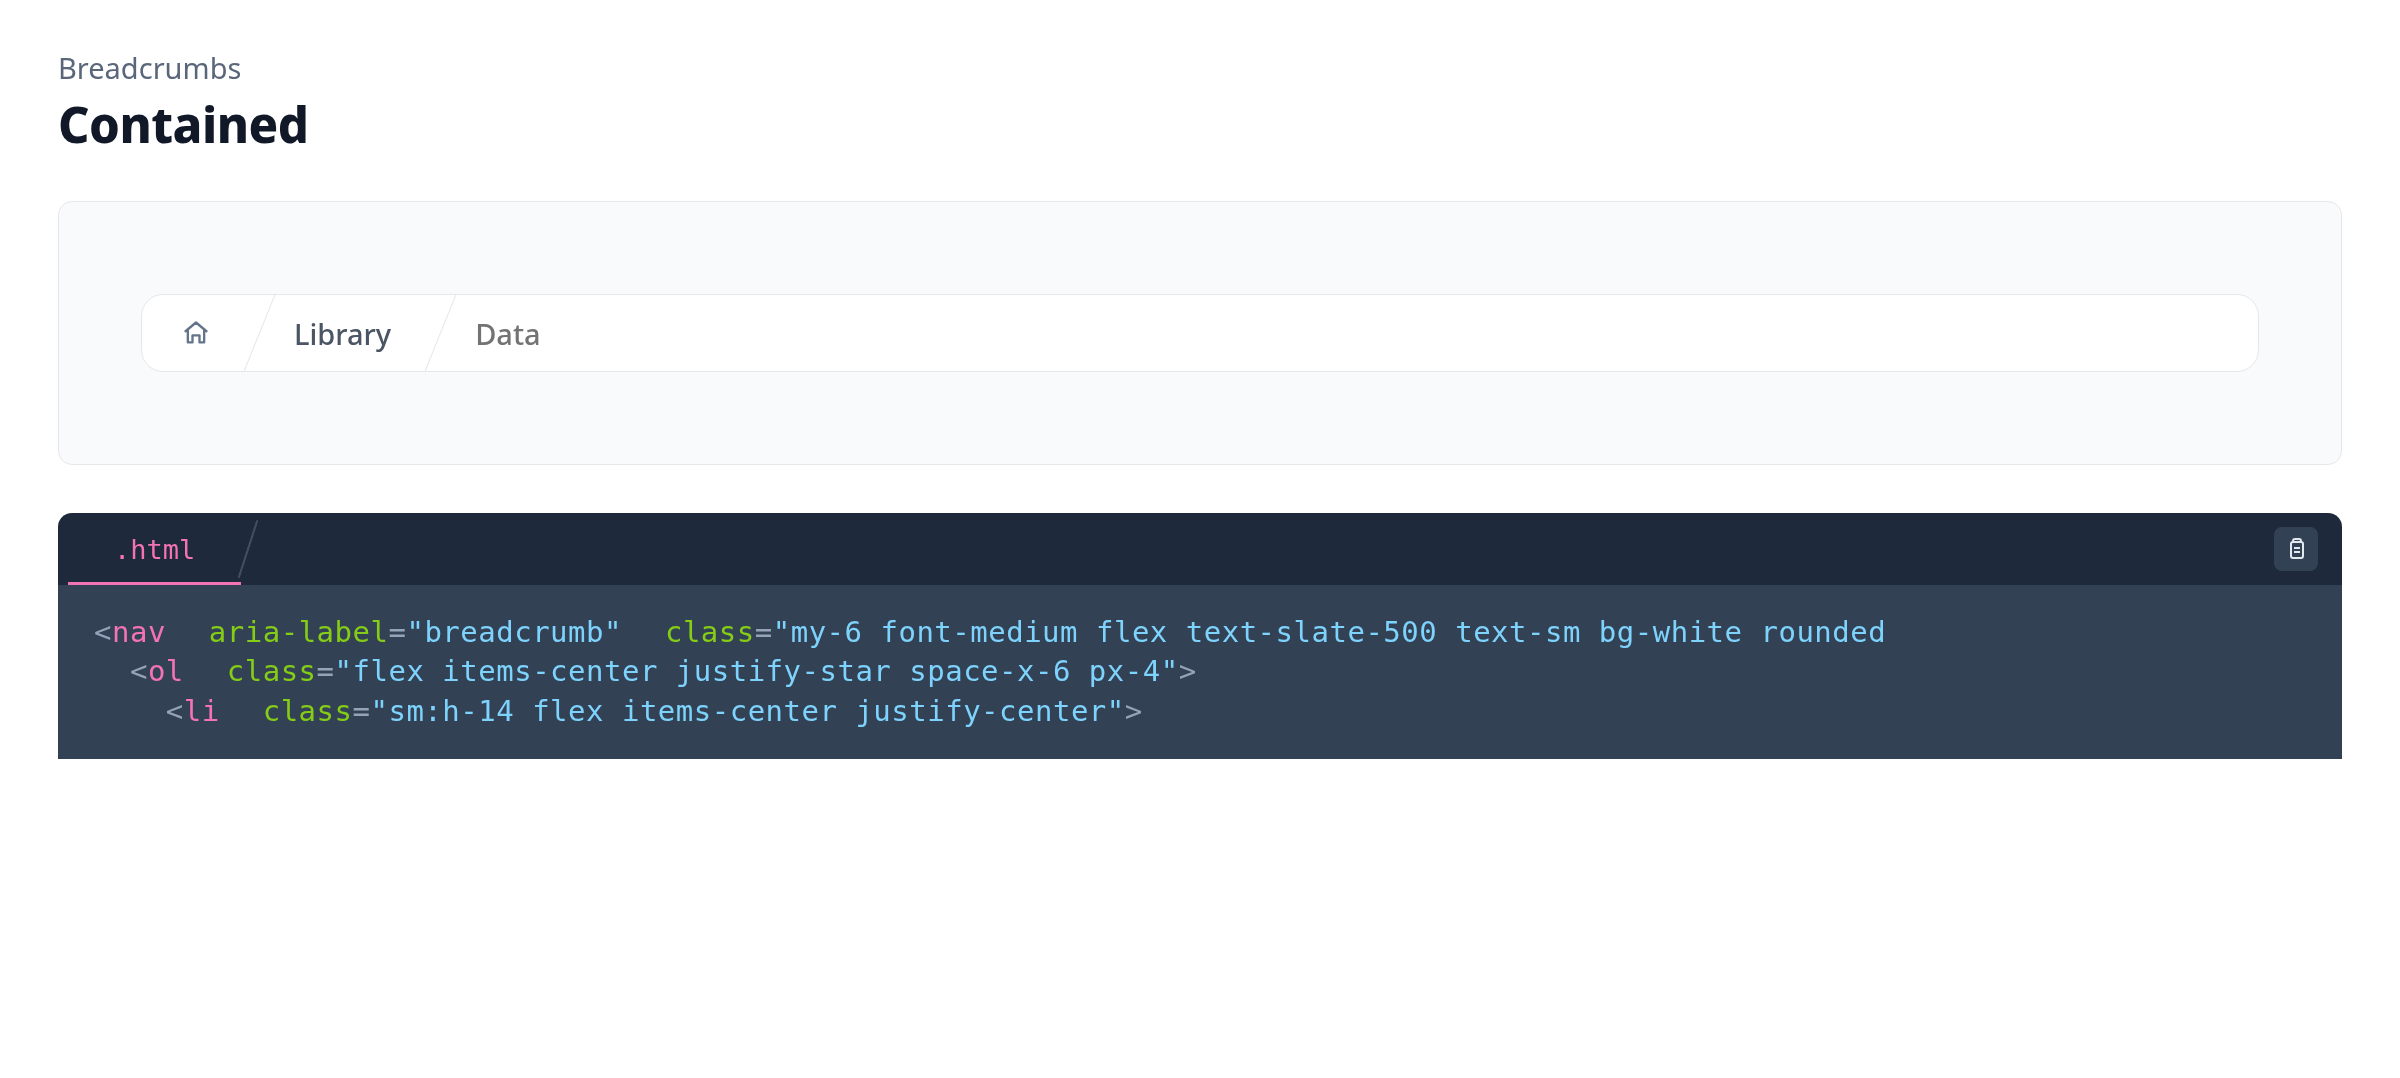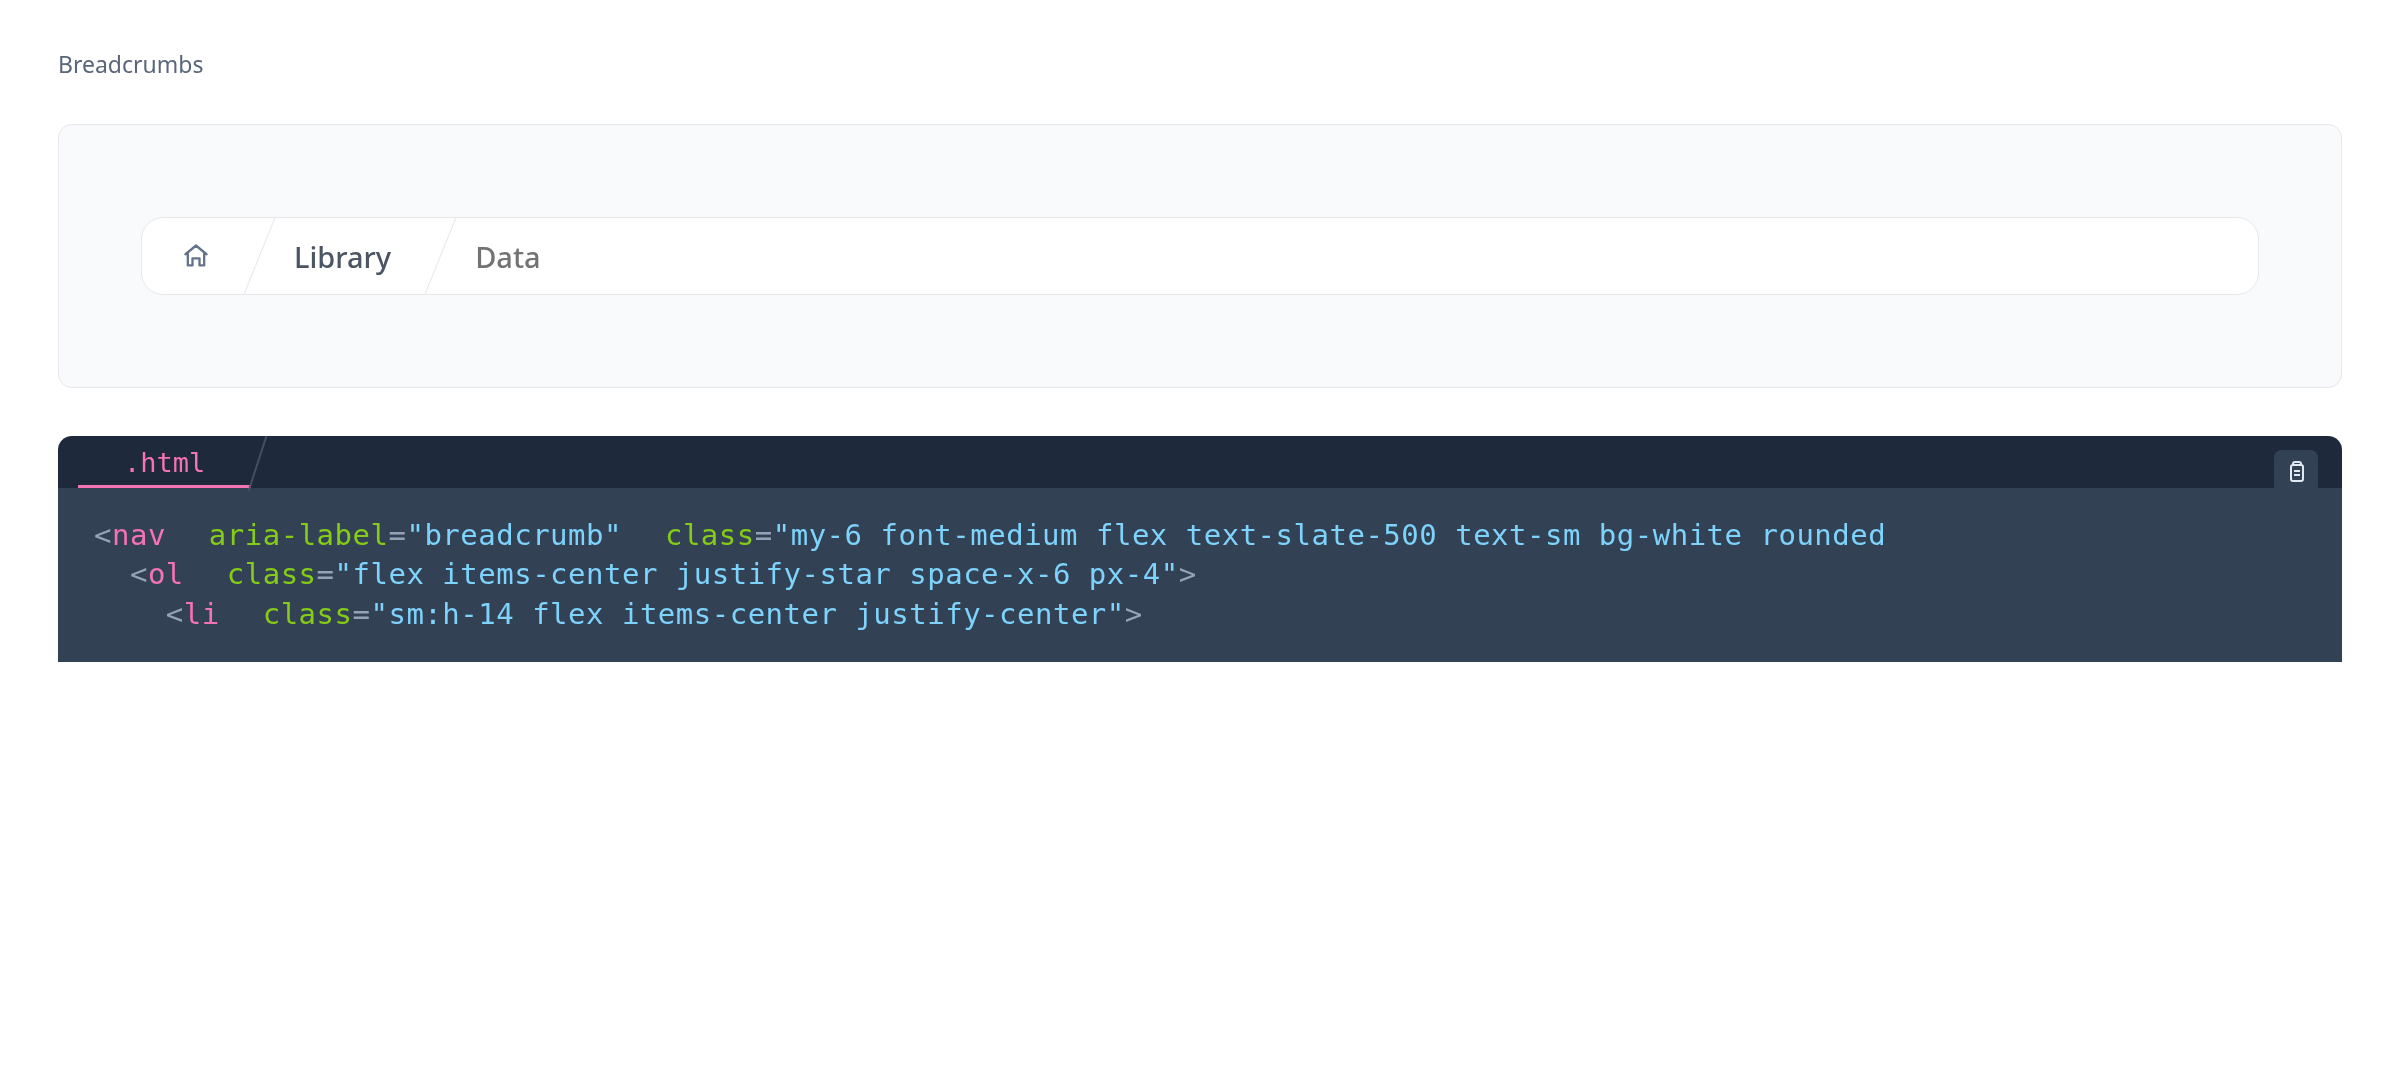--- a/index.html
+++ b/index.html
@@ -5,21 +5,21 @@
     * { margin: 0; padding: 0; box-sizing: border-box; }
     body {
       font-family: ui-sans-serif, system-ui, -apple-system, "Segoe UI", Roboto, "Helvetica Neue", Arial, sans-serif;
       background: #ffffff;
       padding: 48px 58px 0 58px;
       color: #0f172a;
       width: 2400px;
     }
     .header { margin-bottom: 44px; }
     .category {
-      font-size: 23px;
+      font-size: 29px;
       color: #5a667a;
       font-weight: 400;
       margin-bottom: 4px;
     }
     .title {
       font-size: 49px;
       font-weight: 800;
       color: #111827;
       letter-spacing: -0.5px;
     }
@@ -66,23 +66,23 @@
     .crumb-active { color: #737373; }
     .code-panel {
       background: #1e293b;
       border-radius: 14px 14px 0 0;
       overflow: hidden;
       position: relative;
     }
     .code-tabs {
       display: flex;
       align-items: center;
-      height: 52px;
+      height: 72px;
       position: relative;
-      padding-left: 14px;
+      padding-left: 4px;
     }
     .code-tab {
       font-family: ui-monospace, SFMono-Regular, Menlo, Monaco, Consolas, monospace;
       font-size: 27px;
       font-weight: 400;
       color: #cbd5e1;
       padding: 0 52px;
       height: 100%;
       display: flex;
       align-items: center;
@@ -133,20 +133,21 @@
     .tok-tag { color: #f472b6; }
     .tok-attr { color: #84cc16; margin-left: 25px; }
     .tok-eq { color: #94a3b8; }
     .tok-str { color: #7dd3fc; }
   </style>
 </head>
 <body>
 
 <div class="header">
   <div class="category">Breadcrumbs</div>
+  <div class="title">Contained</div>
 </div>
 
 <div class="preview-box">
   <nav class="breadcrumb-nav">
     <div class="breadcrumb-item">
       <svg class="home-icon" viewBox="0 0 24 24">
         <path d="M3 10.5 L12 3 L21 10.5 M5 9 V20 H9 V14 H15 V20 H19 V9" stroke-linecap="round" stroke-linejoin="round"></path>
       </svg>
       <div class="breadcrumb-sep"></div>
     </div>

